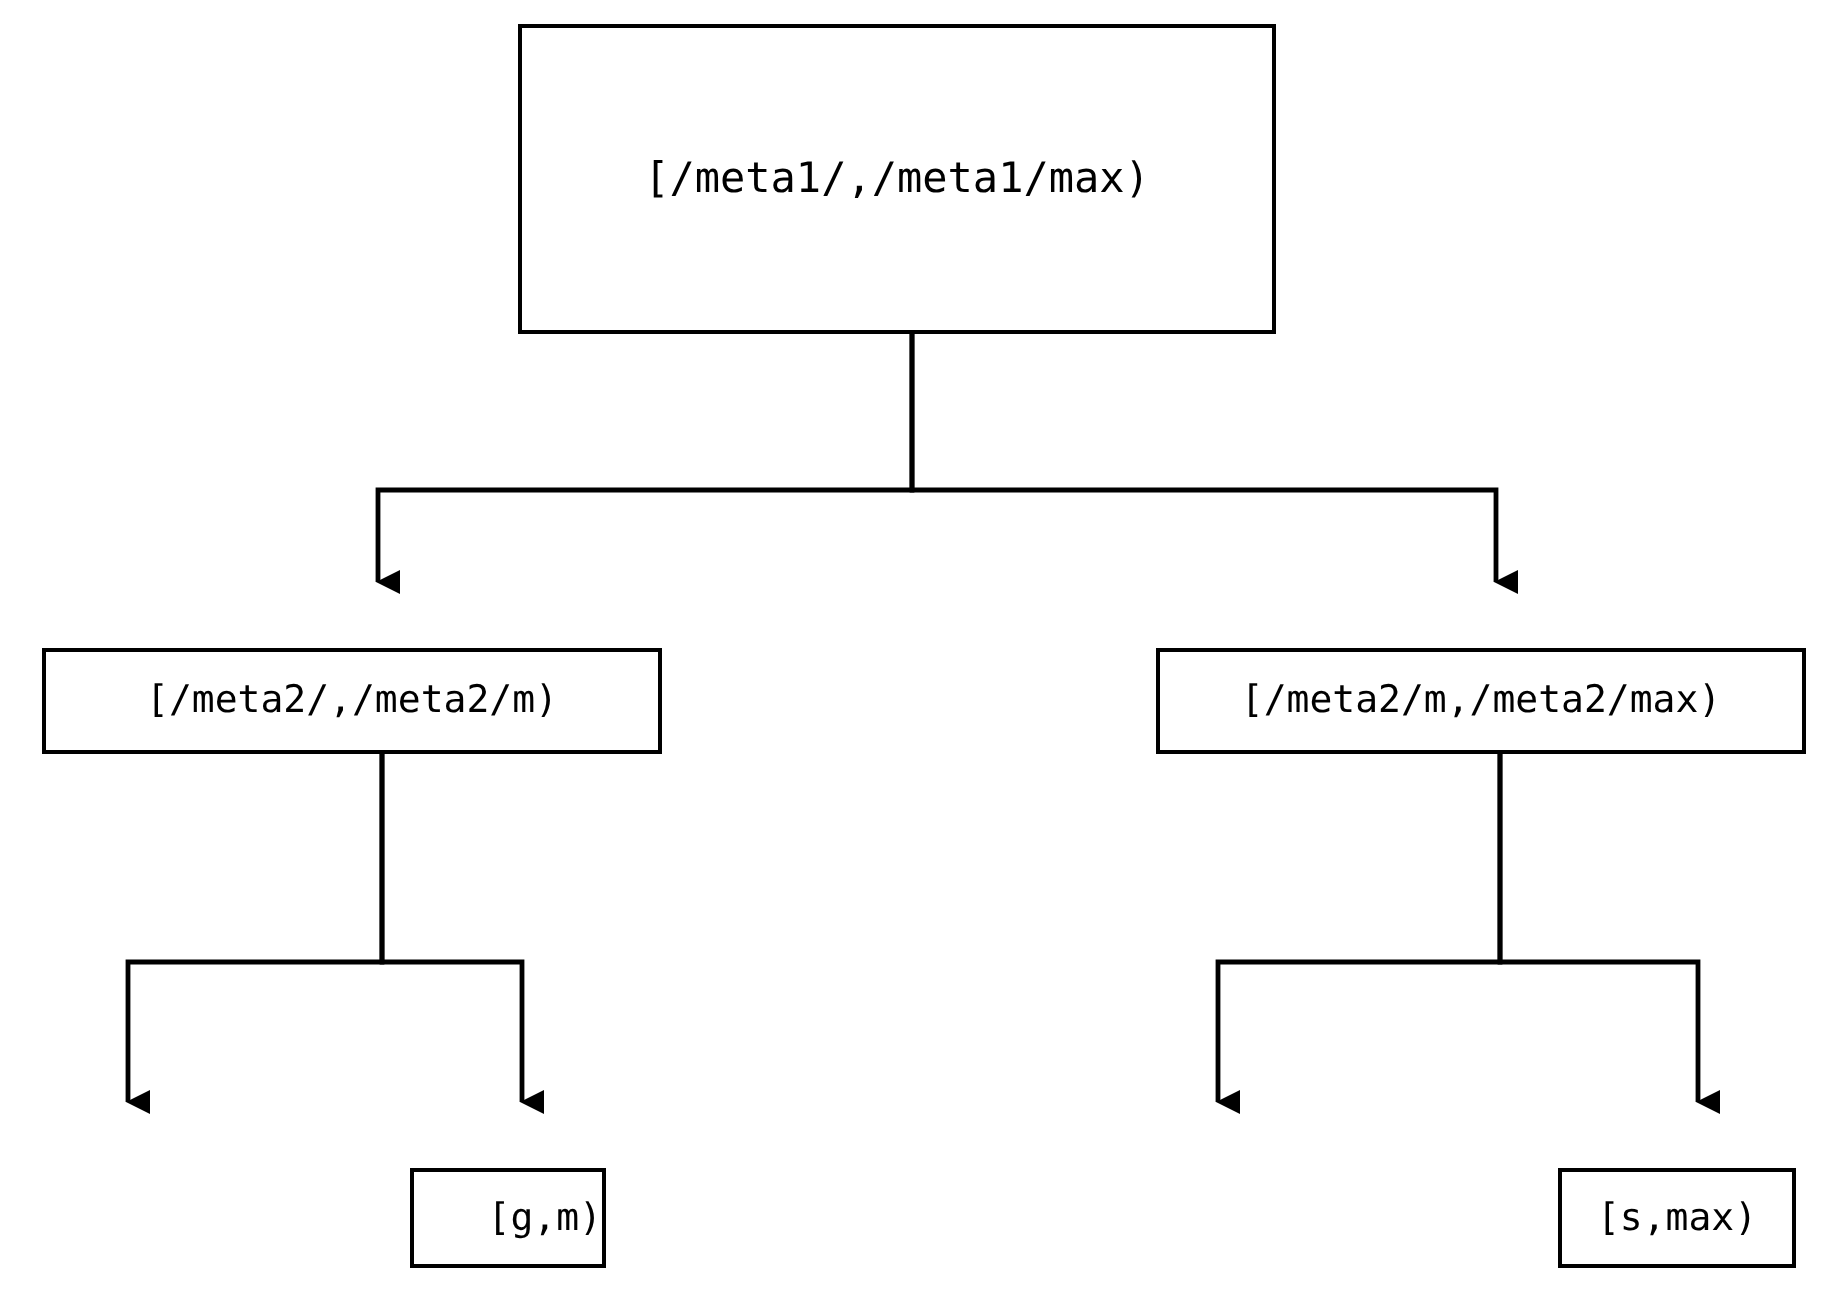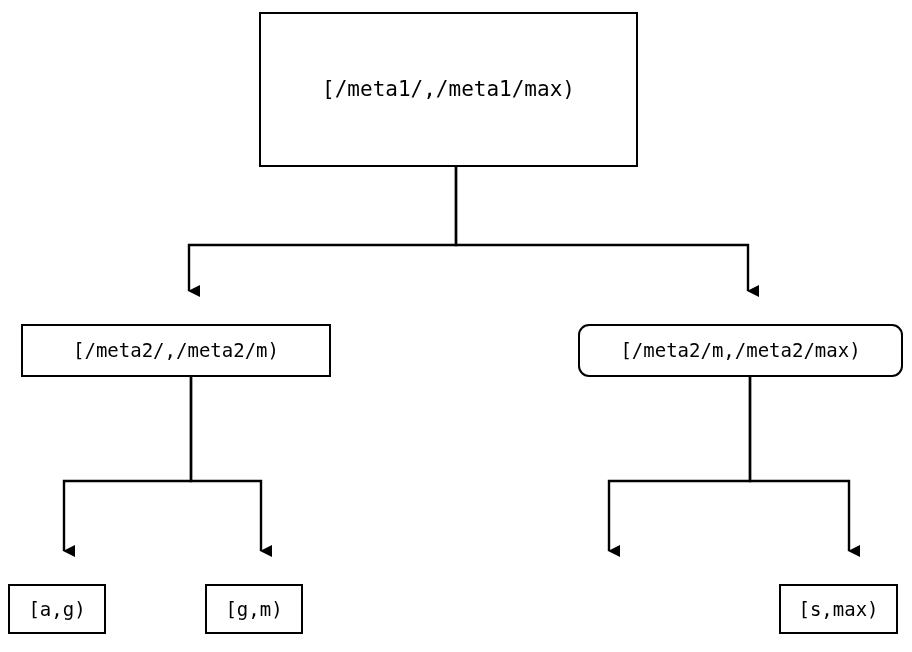--- a/index.html
+++ b/index.html
@@ -53,29 +53,28 @@
     width: 310px;
     height: 53px;
     font-size: 19px;
   }
   .node-mid-right {
     left: 578px;
     top: 324px;
     width: 325px;
     height: 53px;
     font-size: 19px;
-    border-radius: 11px;
   }
   .node-leaf {
     top: 584px;
     height: 50px;
     font-size: 19px;
   }
   .leaf-ag    { left: 8px;   width: 98px; }
-  .leaf-gm    { left: 205px; width: 98px; }
+  .leaf-gm    { left: 205px; width: 98px; justify-content: flex-end; }
   .leaf-ms    { left: 555px; width: 98px; }
   .leaf-smax  { left: 779px; width: 119px; }
 </style>
 </head>
 <body>
 
 <div id="canvas">
 
   <svg class="edges" viewBox="0 0 912 652">
     <defs>
@@ -102,23 +101,20 @@
   </div>
 
   <div class="node node-mid-left">
     <span class="node-label">[/meta2/,/meta2/m)</span>
   </div>
 
   <div class="node node-mid-right">
     <span class="node-label">[/meta2/m,/meta2/max)</span>
   </div>
 
-  <div class="node node-leaf leaf-ag">
-    <span class="node-label">[a,g)</span>
-  </div>
 
   <div class="node node-leaf leaf-gm">
     <span class="node-label">[g,m)</span>
   </div>
 
 
   <div class="node node-leaf leaf-smax">
     <span class="node-label">[s,max)</span>
   </div>
 

